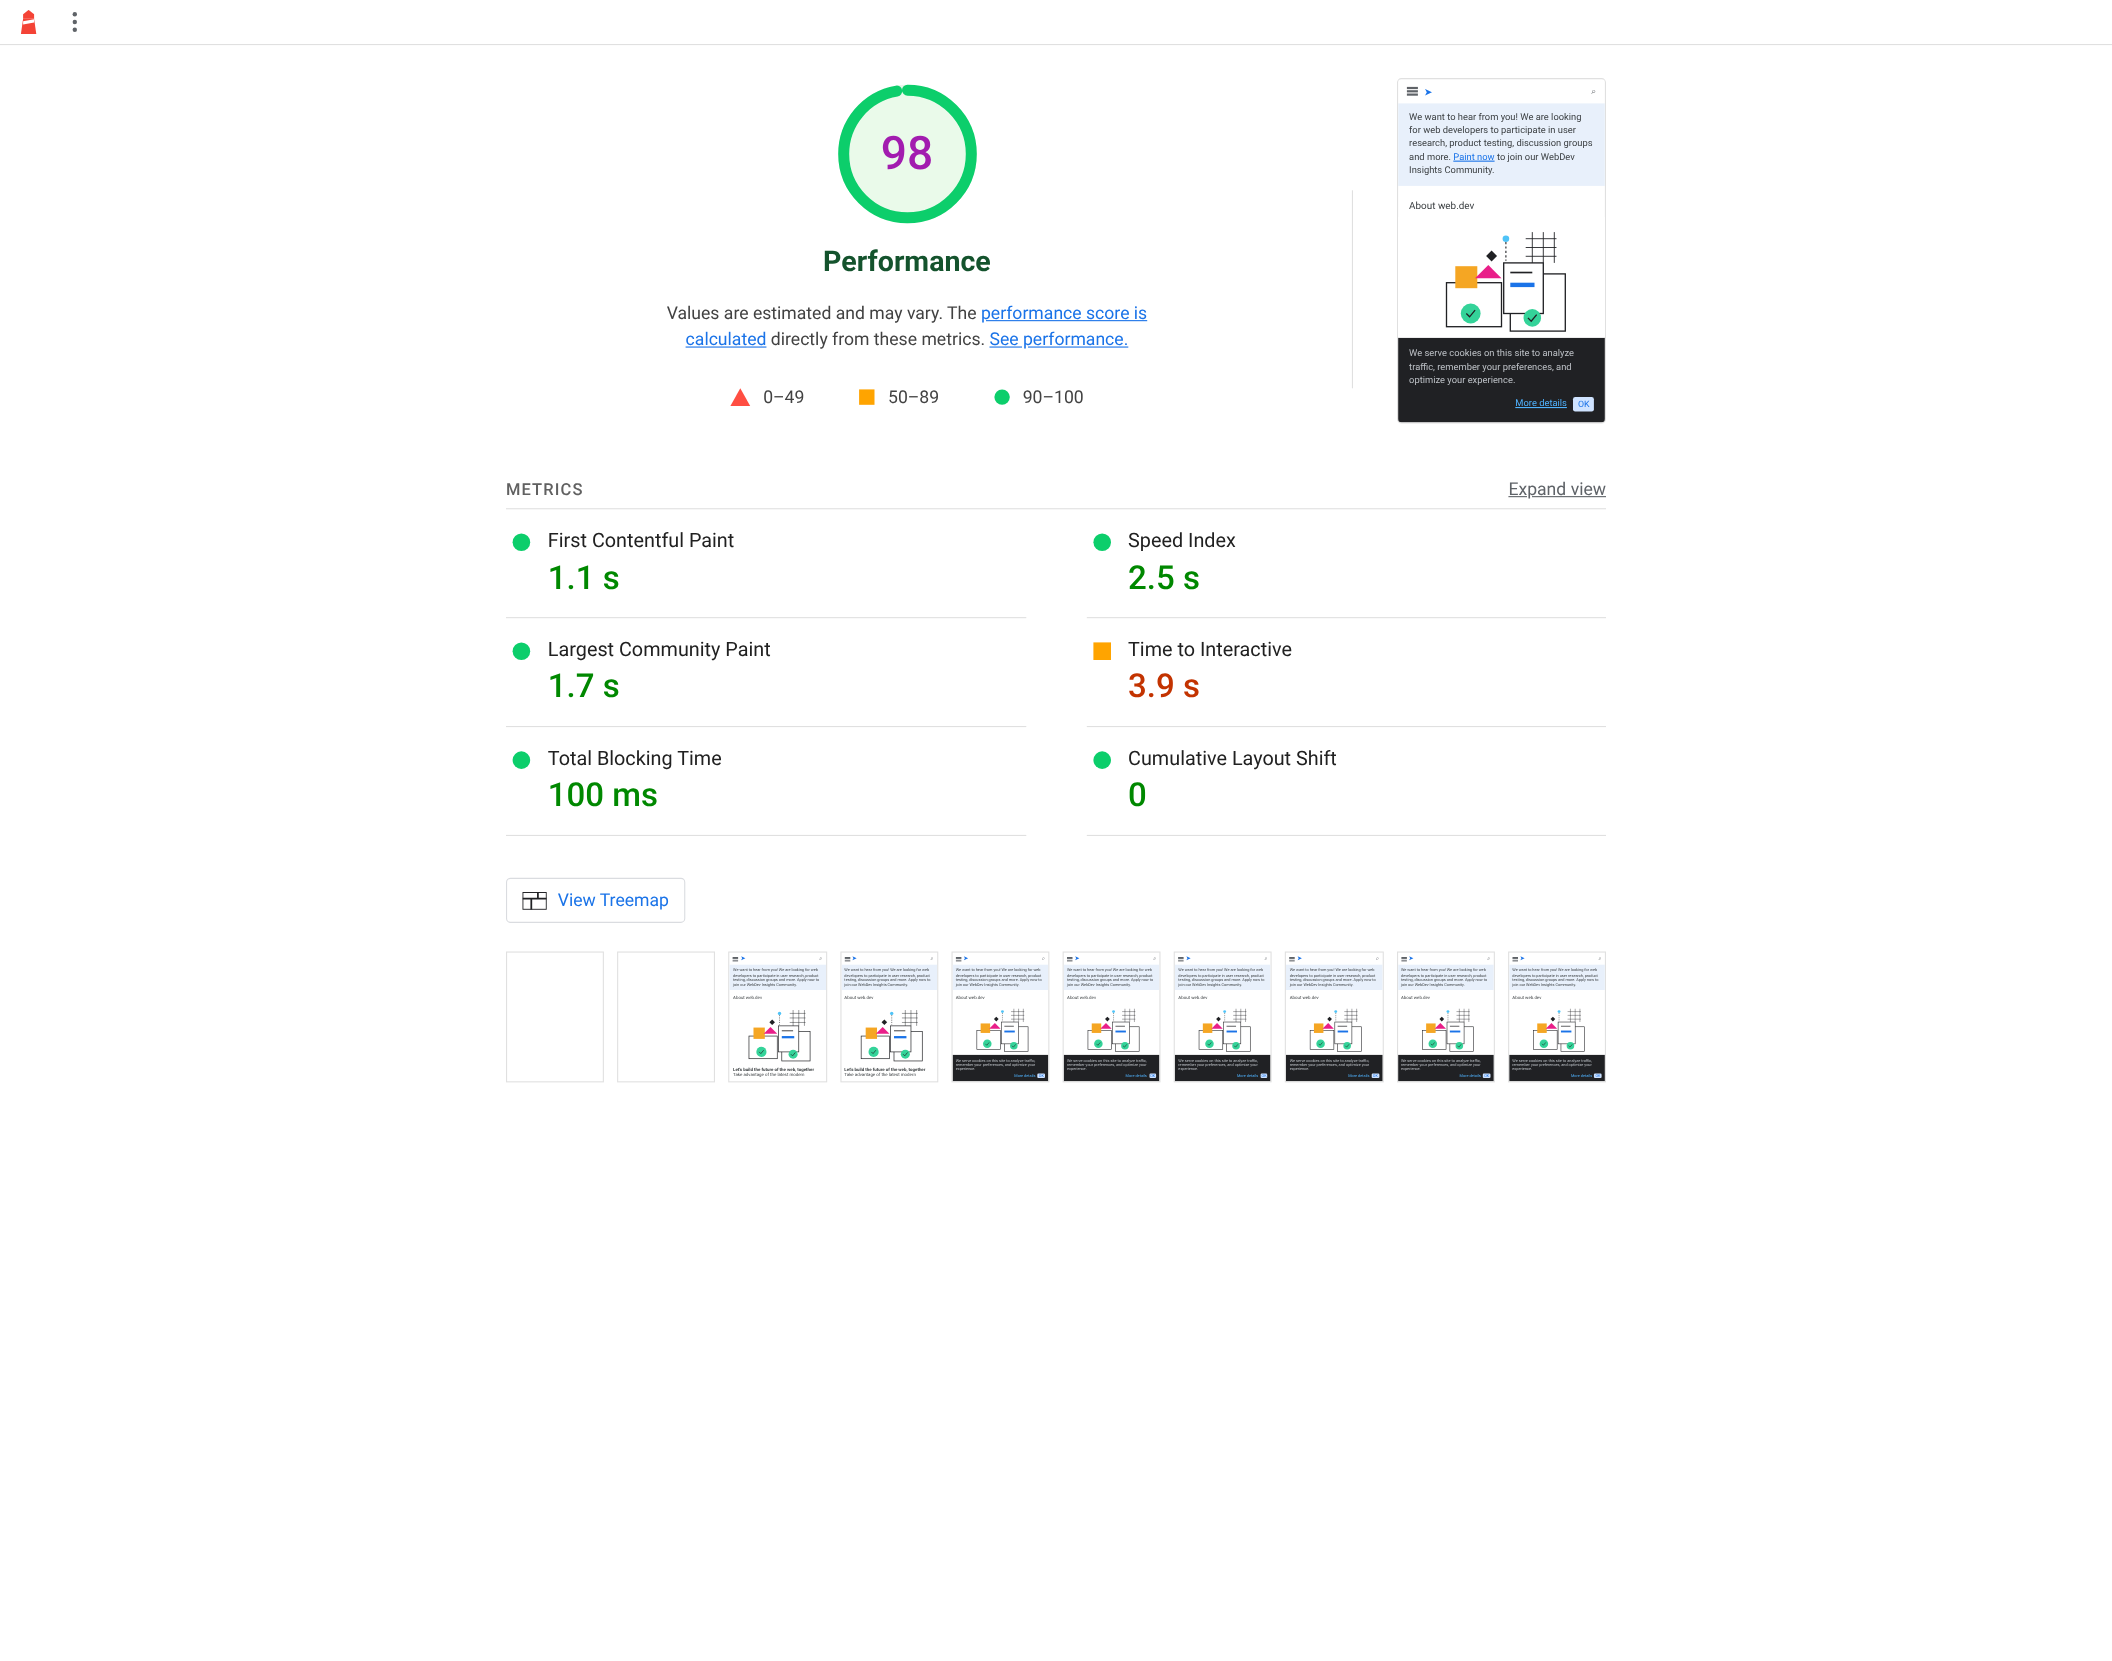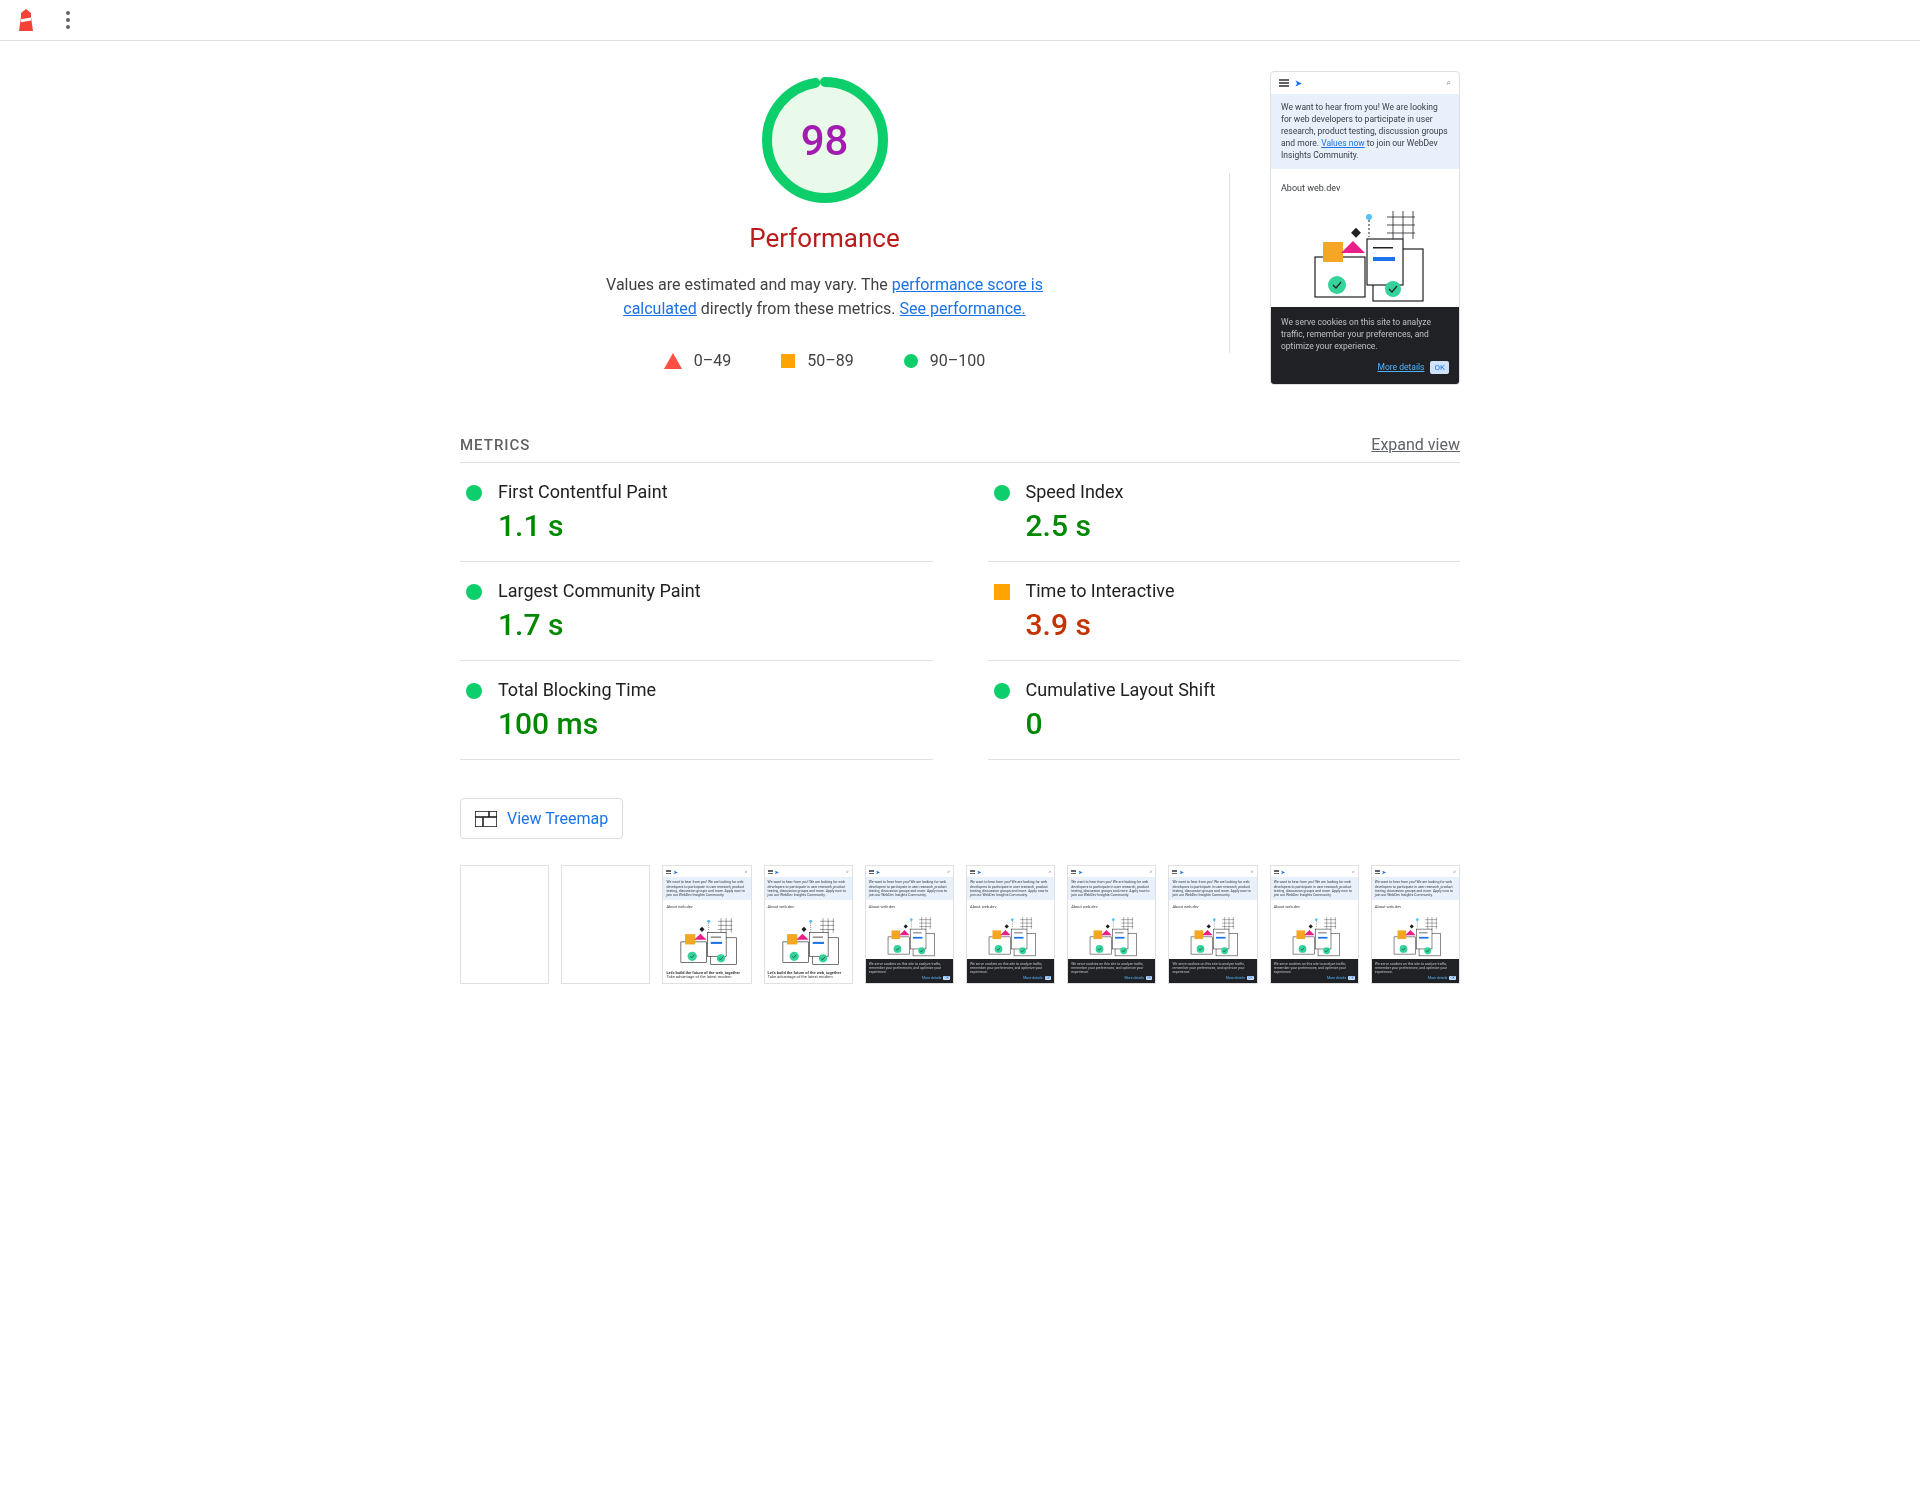--- a/index.html
+++ b/index.html
@@ -10,21 +10,21 @@
   .menu-dots { width:24px; display:flex; flex-direction:column; align-items:center; justify-content:center; gap:3px; cursor:pointer;}
   .menu-dots span { width:4px; height:4px; background:#5f6368; border-radius:50%; }
   .content { max-width:1000px; margin:0 auto; padding:0 0 40px 0;}
   .hero { display:flex; gap:40px; margin-top:30px; align-items:flex-start; }
   .hero-left { flex:1; display:flex; flex-direction:column; align-items:center; padding:0 20px;}
   .gauge-wrap { position:relative; width:130px; height:130px; margin-top:4px;}
   .gauge-wrap svg { transform: rotate(-90deg); }
   .gauge-bg { fill:none; stroke:#e8f5e9; stroke-width:10; }
   .gauge-fg { fill:#eafaea; stroke:#0cce6b; stroke-width:10; stroke-linecap:round; }
   .gauge-num { position:absolute; top:0; left:0; width:100%; height:100%; display:flex; align-items:center; justify-content:center; font-size:42px; font-weight:500; color:#a21caf;}
-  .gauge-title { font-size:26px; font-weight:400; margin-top:18px; color:#b91c1c;}
+  .gauge-title { font-size:26px; font-weight:700; margin-top:18px; color:#14532d;}
   .gauge-desc { text-align:center; font-size:16px; color:#424242; margin-top:20px; max-width:440px; line-height:1.5;}
   .gauge-desc a { color:#1a73e8; text-decoration:underline; }
   .legend { display:flex; gap:50px; margin-top:30px; align-items:center;}
   .legend-item { display:flex; align-items:center; gap:12px; font-size:16px; color:#424242;}
   .tri { width:0; height:0; border-left:9px solid transparent; border-right:9px solid transparent; border-bottom:16px solid #ff4e42;}
   .sq { width:14px; height:14px; background:#ffa400;}
   .circ-g { width:14px; height:14px; border-radius:50%; background:#0cce6b;}
   .divider-v { width:1px; background:#e0e0e0; height:180px; align-self:center; margin-top:70px;}
   .preview { width:190px; border:1px solid #e0e0e0; border-radius:4px; overflow:hidden; font-size:8px; display:flex; flex-direction:column;}
   .pv-hdr { display:flex; align-items:center; padding:6px 8px; gap:6px;}
@@ -154,21 +154,21 @@
     <div class="preview">
       <div class="pv-hdr">
         <div class="ham">
             <span></span>
             <span></span>
             <span></span>
           </div>
         <div class="pv-logo">➤</div>
         <div class="pv-search">⌕</div>
       </div>
-      <div class="pv-banner"><span>We want to hear from you! We are looking for web developers to participate in user research, product testing, discussion groups and more. </span><a>Values now</a><span> to join our WebDev Insights Community.</span></div>
+      <div class="pv-banner"><span>We want to hear from you! We are looking for web developers to participate in user research, product testing, discussion groups and more. </span><a>Paint now</a><span> to join our WebDev Insights Community.</span></div>
       <div class="pv-about">About web.dev</div>
       <div class="pv-illus"><svg class="illus-svg" viewBox="0 0 140 110">
             <use href="#illus"></use>
           </svg></div>
       <div class="pv-footer">
         <div>We serve cookies on this site to analyze traffic, remember your preferences, and optimize your experience.</div>
         <div class="pv-footer-row">
             <a>More details</a>
             <span class="ok">OK</span>
           </div>

